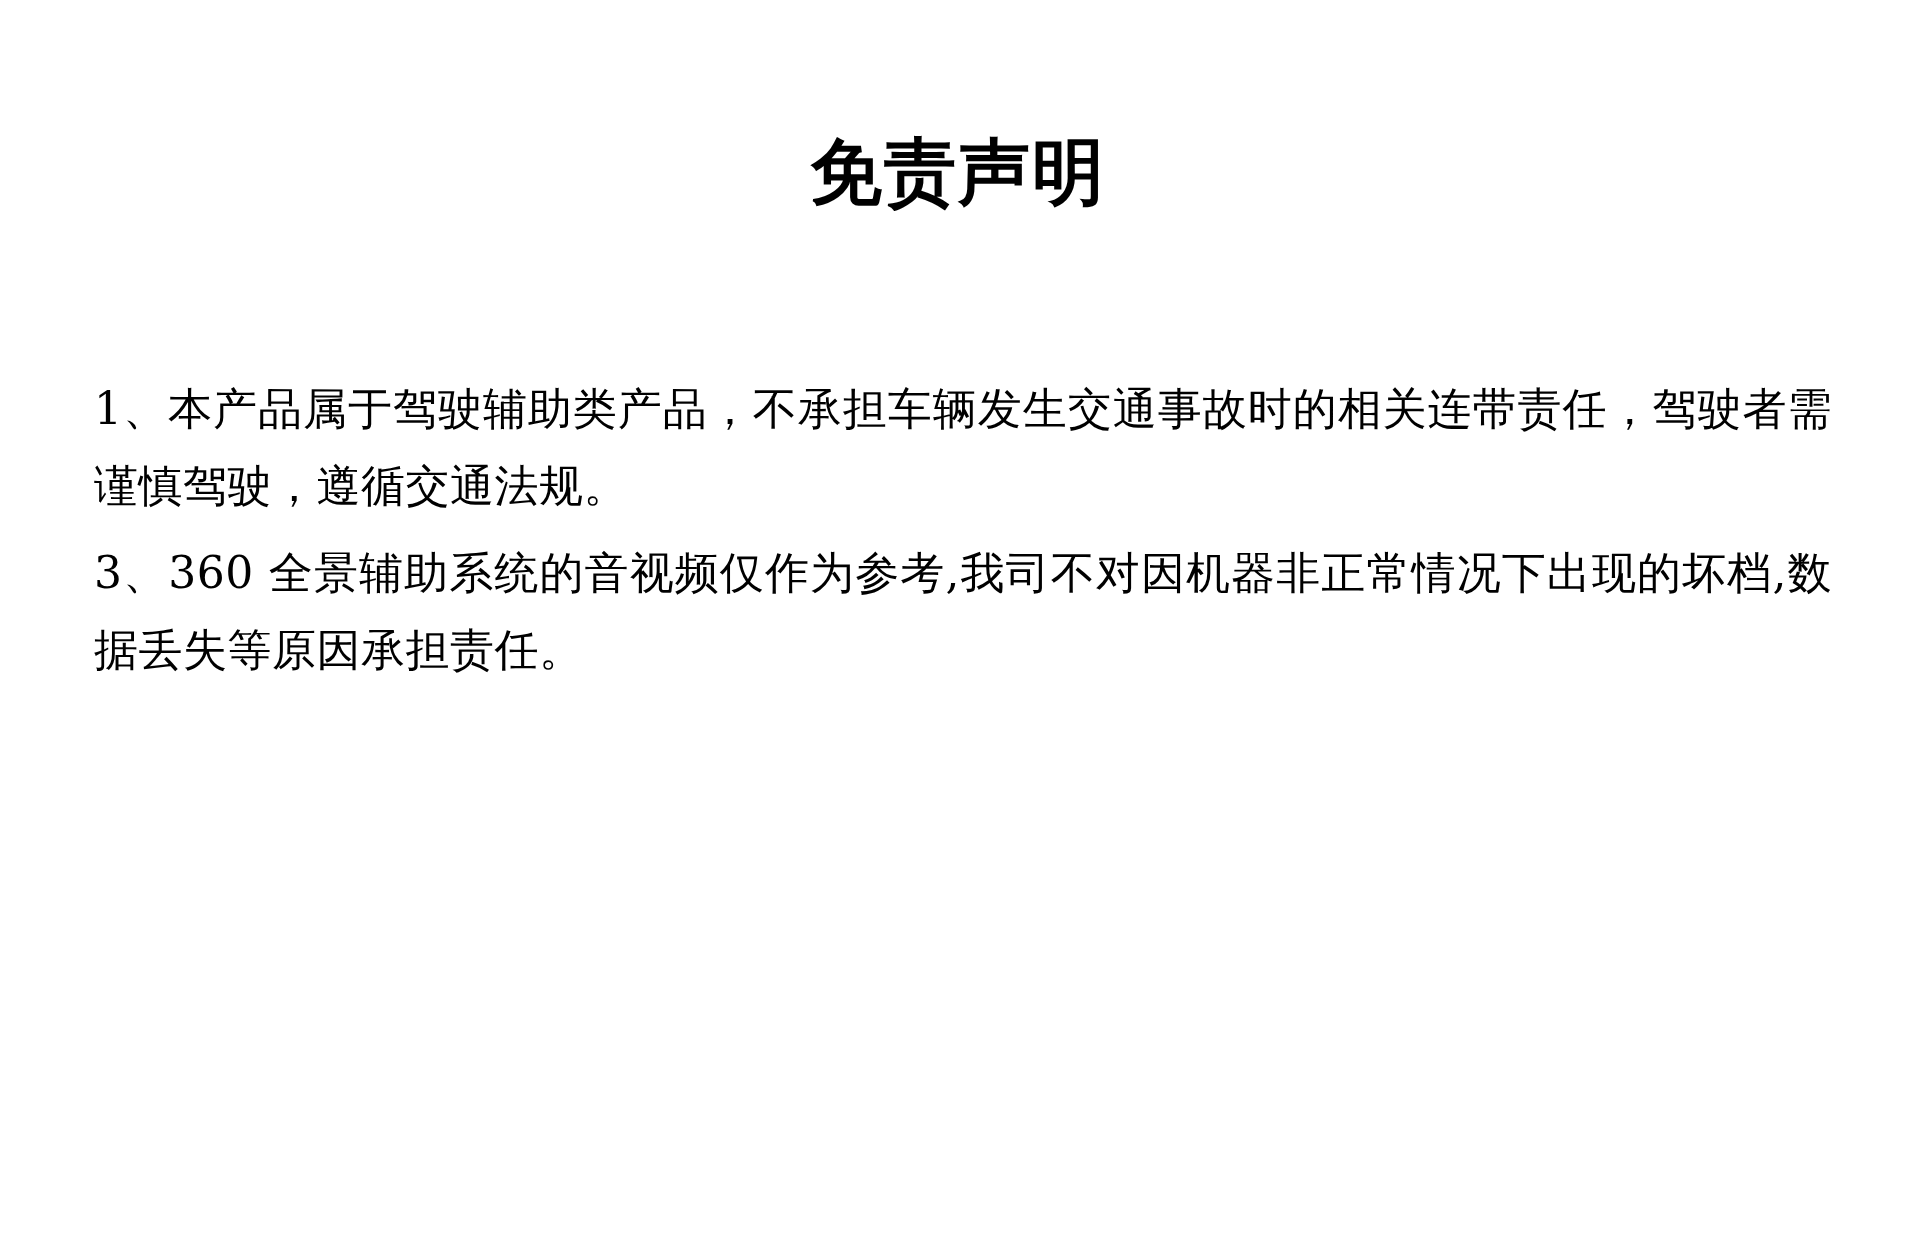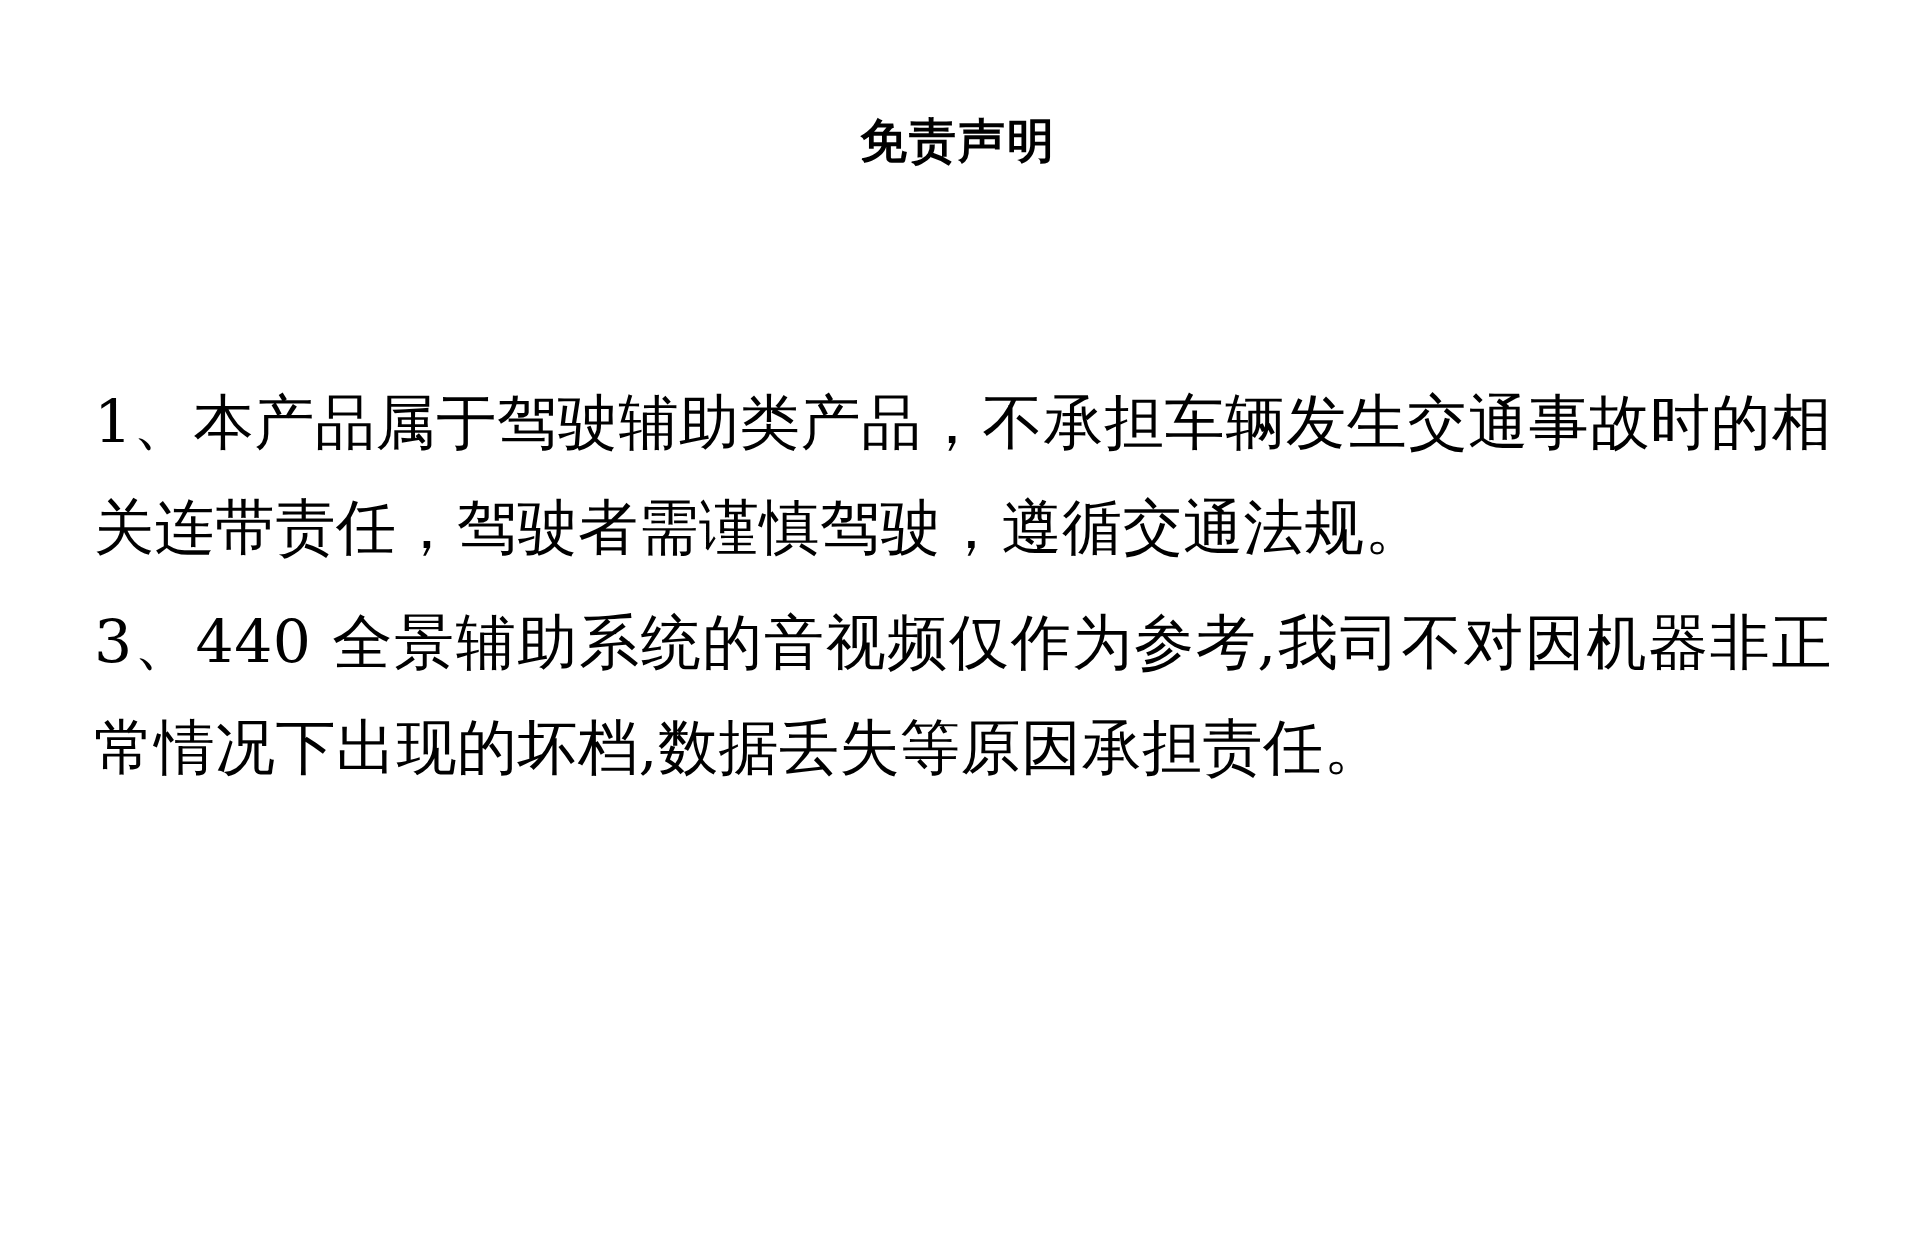--- a/index.html
+++ b/index.html
@@ -21,50 +21,50 @@
     background: #ffffff;
     box-sizing: border-box;
     padding: 0;
   }
   .doc-title {
     position: absolute;
     top: 84px;
     left: 0;
     width: 100%;
     text-align: center;
-    font-size: 47px;
+    font-size: 72px;
     font-weight: bold;
     letter-spacing: 2px;
     font-family: "DejaVu Serif", "Liberation Serif", serif;
     line-height: 1.1;
   }
   .body-block {
     position: absolute;
     top: 370px;
     left: 94px;
     width: 1738px;
   }
   .para {
-    font-size: 60px;
+    font-size: 44px;
     line-height: 1.75;
     text-align: justify;
     text-justify: inter-character;
     margin: 0 0 10px 0;
     letter-spacing: 0.5px;
     font-family: "DejaVu Serif", "Liberation Serif", serif;
   }
   .para:last-child {
     margin-bottom: 0;
   }
 </style>
 </head>
 <body>
 
 <div class="page">
 
   <h1 class="doc-title">免责声明</h1>
 
   <div class="body-block">
     <p class="para">1、本产品属于驾驶辅助类产品，不承担车辆发生交通事故时的相关连带责任，驾驶者需谨慎驾驶，遵循交通法规。</p>
-    <p class="para">3、440 全景辅助系统的音视频仅作为参考,我司不对因机器非正常情况下出现的坏档,数据丢失等原因承担责任。</p>
+    <p class="para">3、360 全景辅助系统的音视频仅作为参考,我司不对因机器非正常情况下出现的坏档,数据丢失等原因承担责任。</p>
   </div>
 
 </div>
 
 </body></html>

